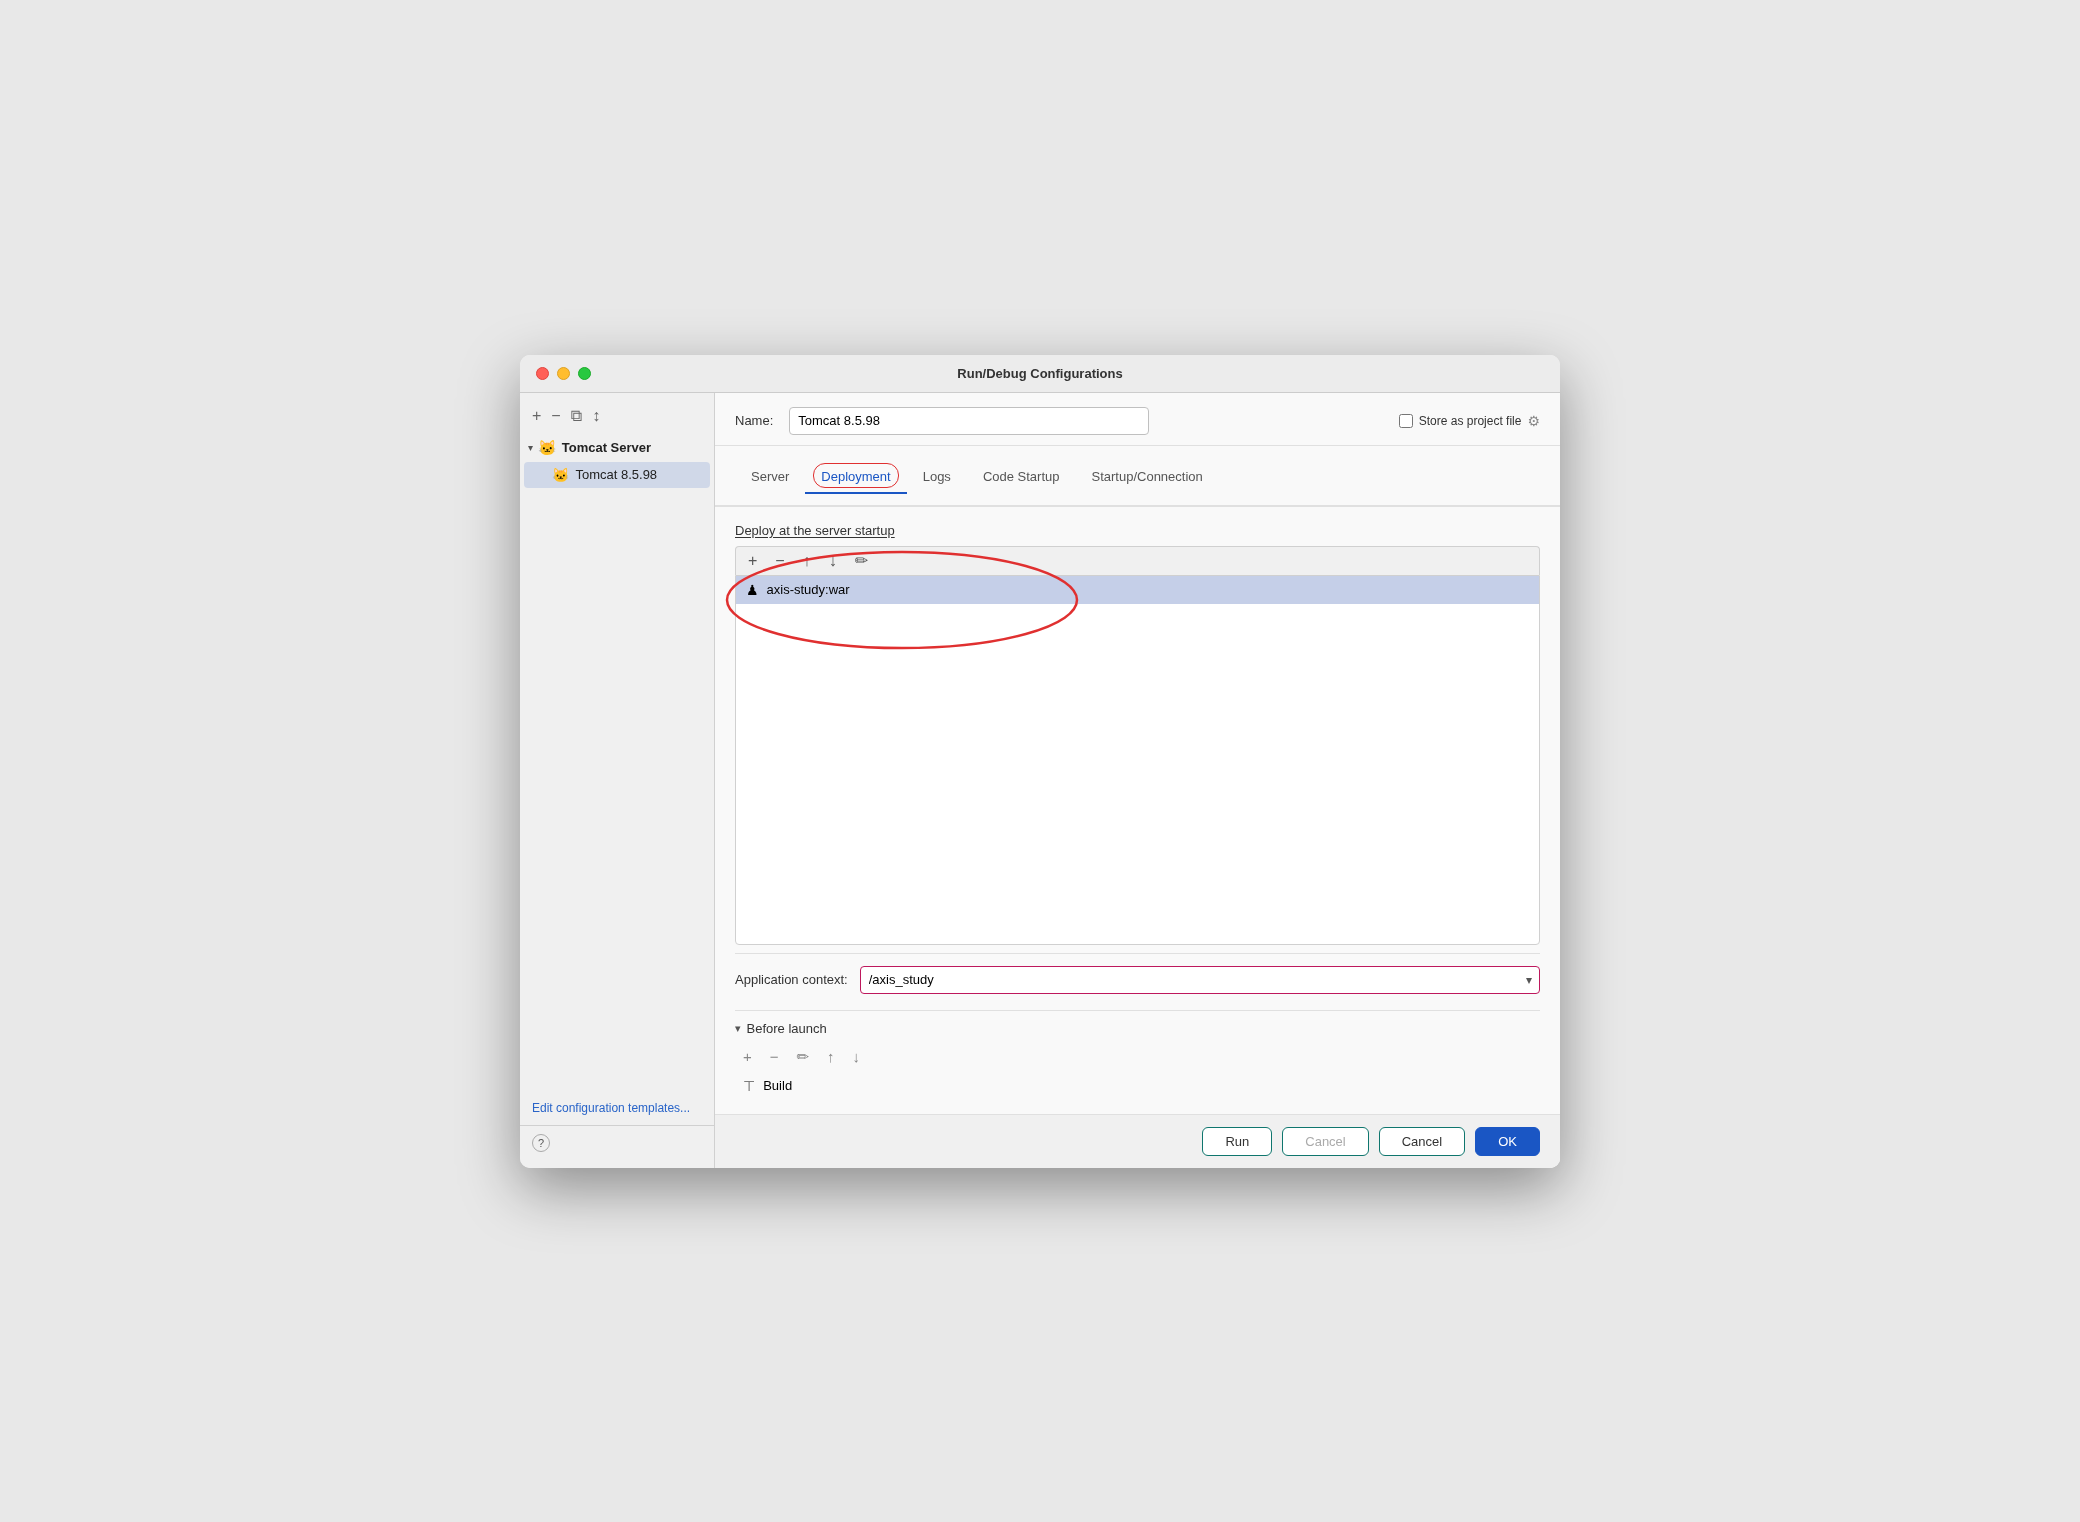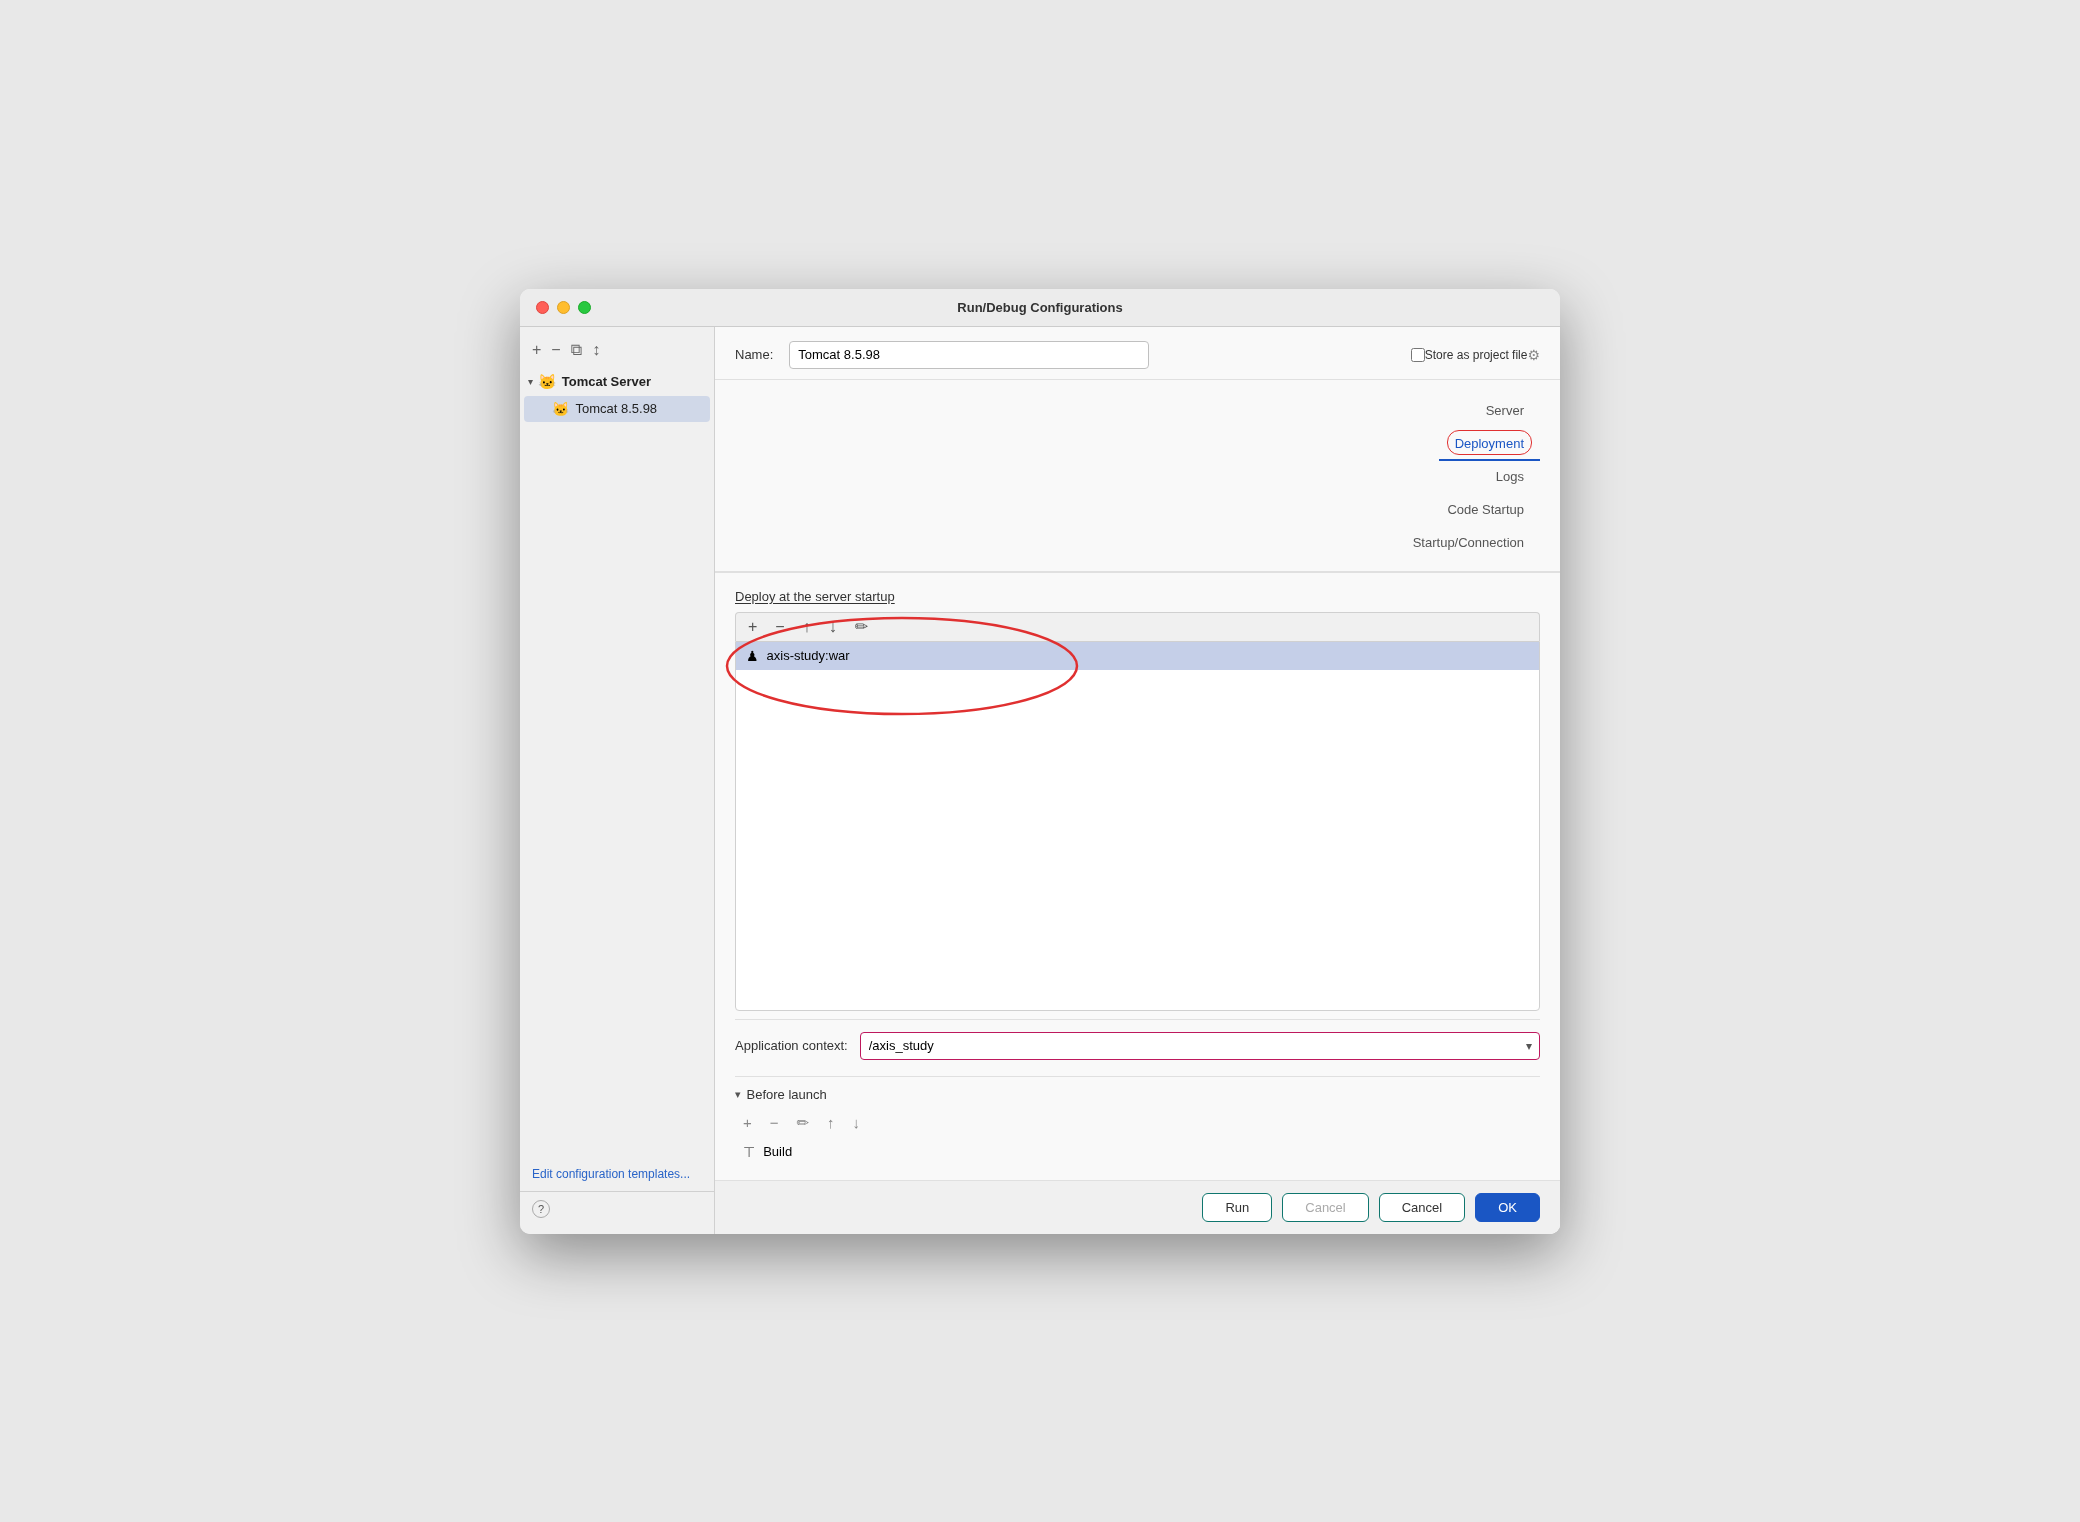--- a/index.html
+++ b/index.html
@@ -154,38 +154,38 @@
       border: 1px solid #c0c0c0;
       border-radius: 4px;
       padding: 0 8px;
       font-size: 13px;
       background: white;
       outline: none;
     }
     .store-as-project {
       display: flex;
       align-items: center;
+      gap: 6px;
       margin-left: auto;
       font-size: 12px;
       color: #333;
     }
     .store-as-project input[type=checkbox] {
       width: 14px; height: 14px;
     }
     .store-gear {
       color: #888;
       font-size: 14px;
     }
     .tabs {
       display: flex;
       align-items: flex-end;
       padding: 13px 20px;
       border-bottom: 2px solid #e0e0e0;
       gap: 0;
-      flex-direction: column;
     }
     .tab {
       padding: 10px 16px 8px;
       font-size: 13px;
       color: #555;
       cursor: pointer;
       border: none;
       background: none;
       position: relative;
       white-space: nowrap;

